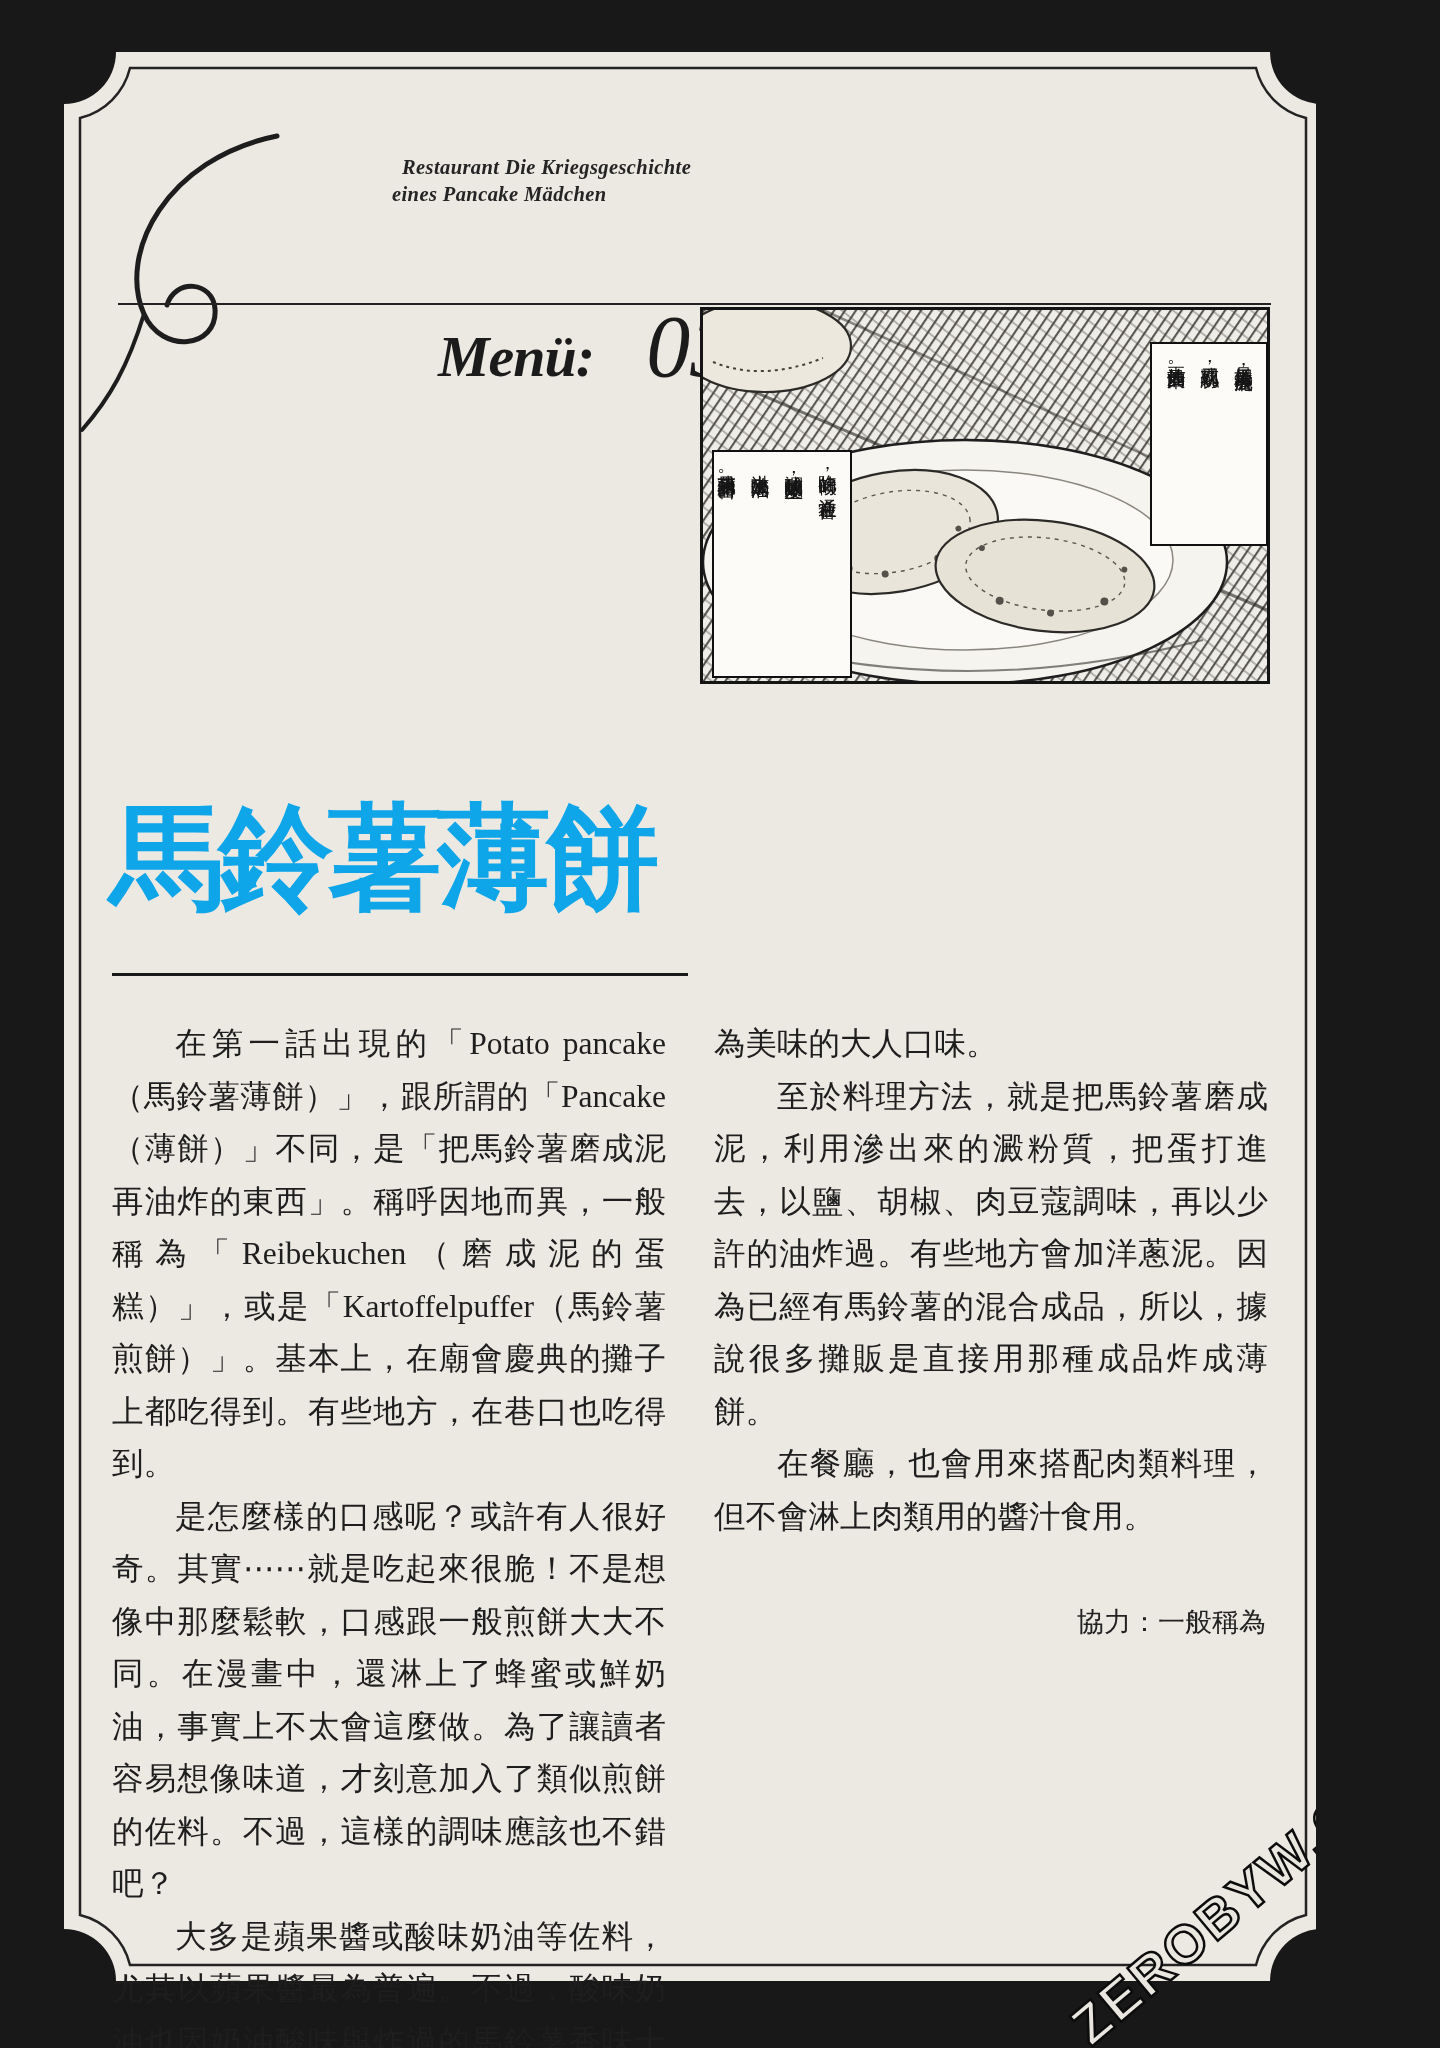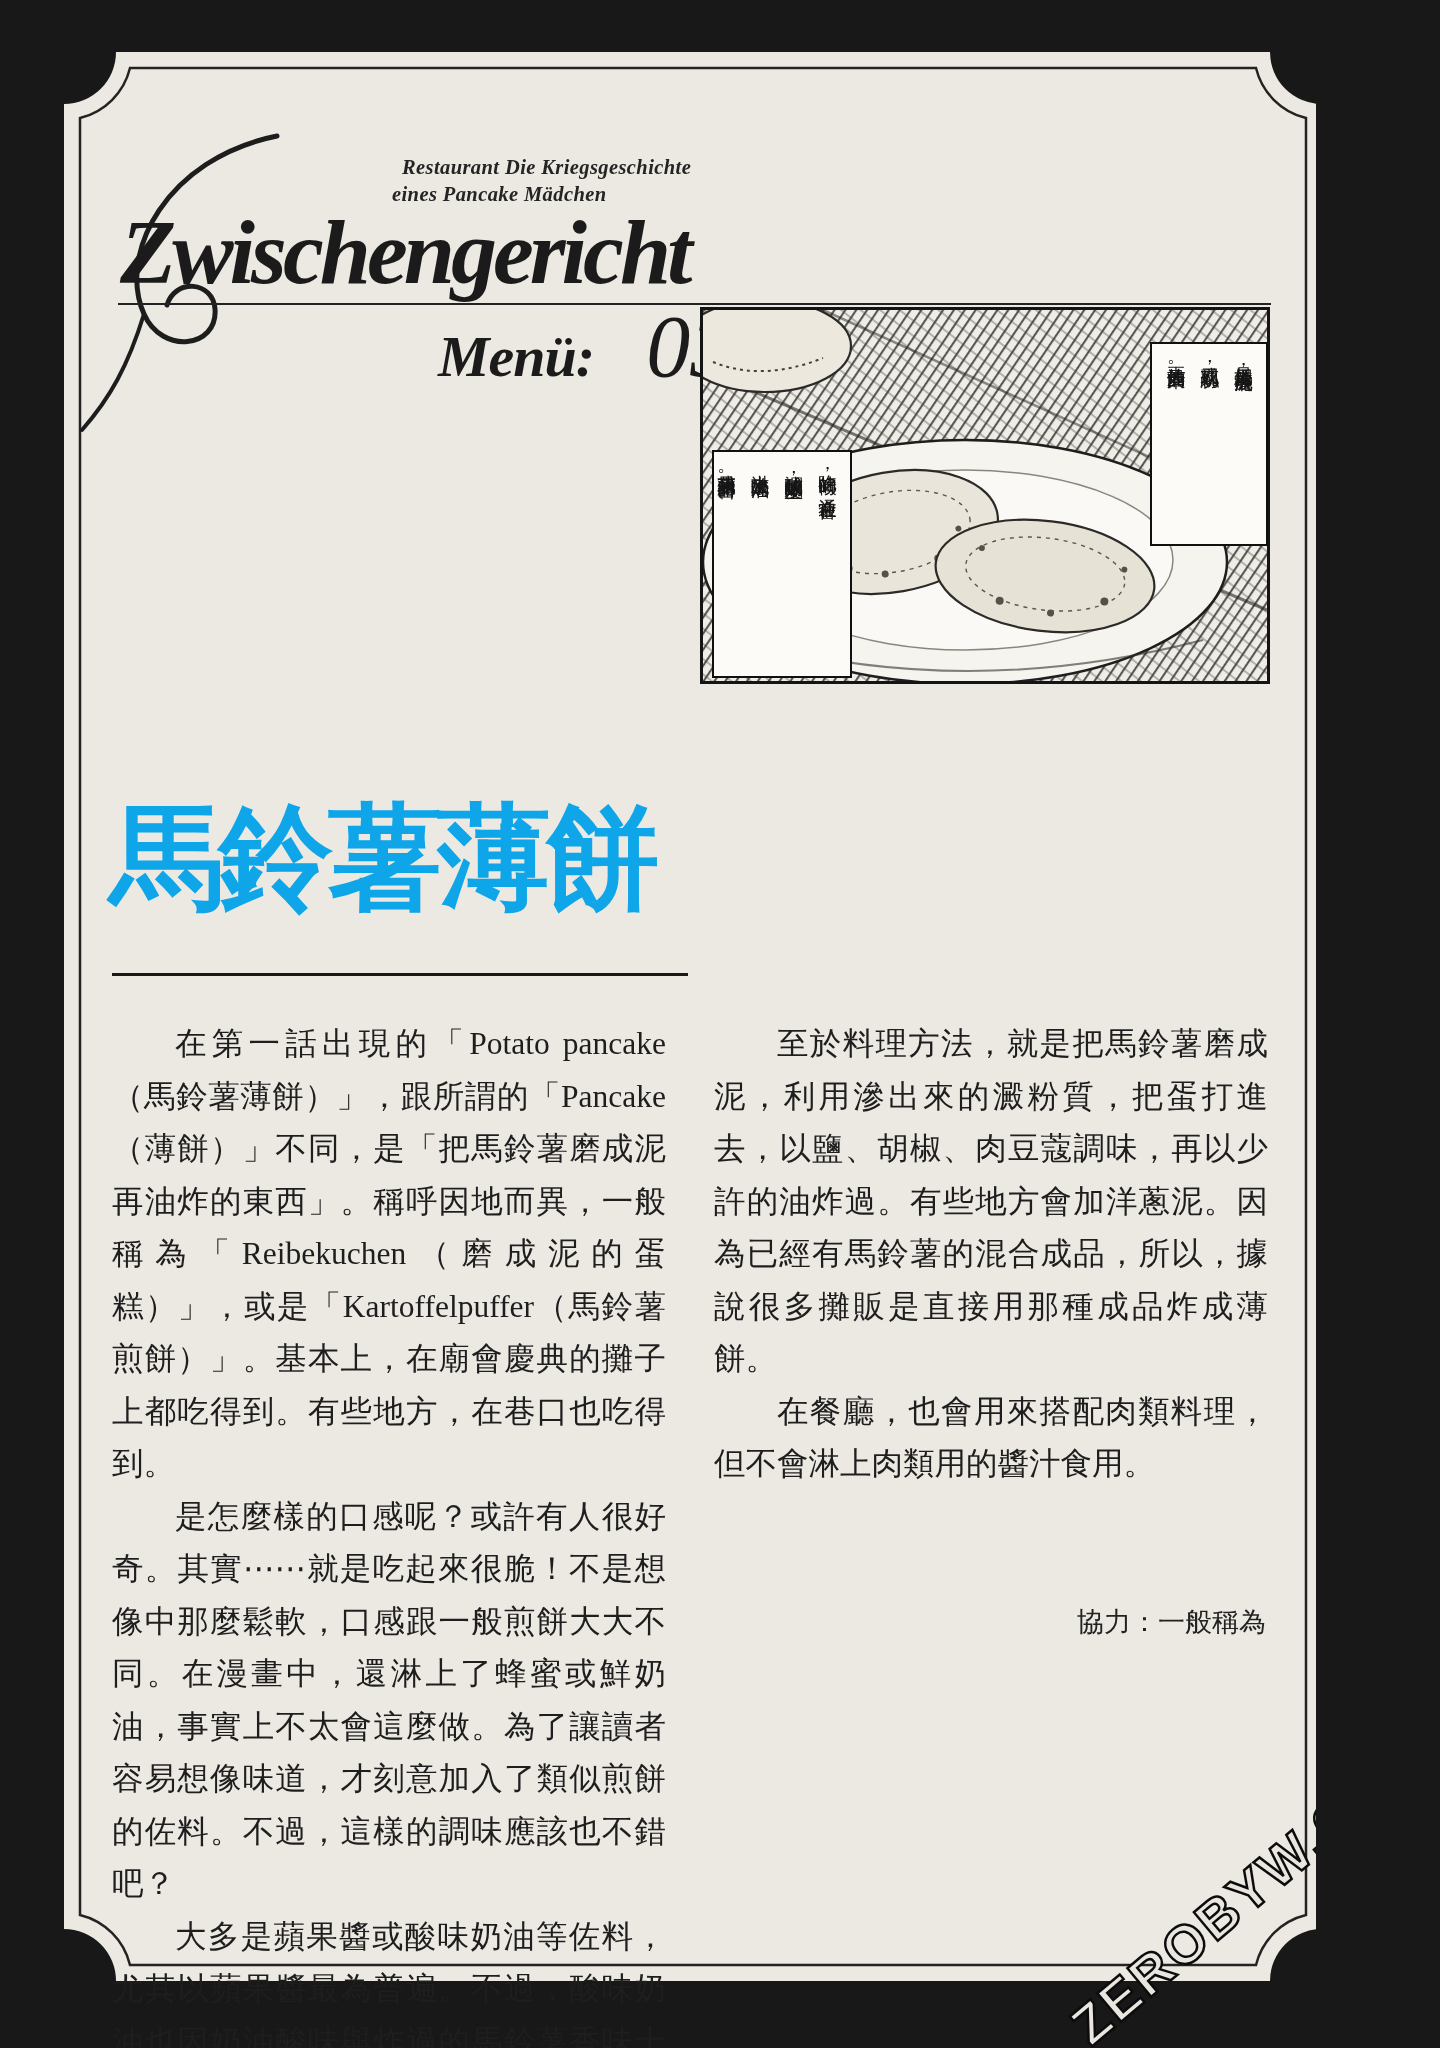--- a/index.html
+++ b/index.html
@@ -52,21 +52,20 @@
   </svg>
 
   <div class="abs logo-sub" style="left:402px;top:156px;">Restaurant Die Kriegsgeschichte</div>
   <div class="abs logo-sub" style="left:392px;top:183px;">eines Pancake Mädchen</div>
 
   <svg class="abs" style="left:62px;top:118px;" width="250" height="330" viewBox="0 0 250 330">
     <path d="M 215 18 C 105 40 55 135 82 196 C 100 237 156 230 153 191 C 151 163 113 160 105 187" fill="none" stroke="#1d1d1d" stroke-width="5" stroke-linecap="round"></path>
     <path d="M 82 196 C 66 248 48 280 20 312" fill="none" stroke="#1d1d1d" stroke-width="4" stroke-linecap="round"></path>
   </svg>
 
-  <div class="abs logo-script" style="left:120px;top:206px;">Zwischengericht</div>
 
   <div class="abs top-rule" style="left:118px;top:303px;width:1153px;"></div>
 
   <div class="abs menu-line" style="left:438px;top:296px;">
     <span class="menu-word">Menü:</span>
     <span class="menu-num">03</span>
   </div>
 
   <div class="abs panel" style="left:700px;top:307px;width:570px;height:377px;">
     <svg width="564" height="371" viewBox="0 0 564 371">
@@ -123,20 +122,21 @@
   <div class="abs article-title" style="left:110px;top:802px;">馬鈴薯薄餅</div>
   <div class="abs title-rule" style="left:112px;top:973px;width:576px;"></div>
 
   <div class="abs cols" style="left:112px;top:1018px;width:1156px;">
     <div class="col">
       <p class="indent">在第一話出現的「Potato pancake（馬鈴薯薄餅）」，跟所謂的「Pancake（薄餅）」不同，是「把馬鈴薯磨成泥再油炸的東西」。稱呼因地而異，一般稱為「Reibekuchen（磨成泥的蛋糕）」，或是「Kartoffelpuffer（馬鈴薯煎餅）」。基本上，在廟會慶典的攤子上都吃得到。有些地方，在巷口也吃得到。</p>
       <p class="indent">是怎麼樣的口感呢？或許有人很好奇。其實⋯⋯就是吃起來很脆！不是想像中那麼鬆軟，口感跟一般煎餅大大不同。在漫畫中，還淋上了蜂蜜或鮮奶油，事實上不太會這麼做。為了讓讀者容易想像味道，才刻意加入了類似煎餅的佐料。不過，這樣的調味應該也不錯吧？</p>
       <p class="indent">大多是蘋果醬或酸味奶油等佐料，尤其以蘋果醬最為普遍。不過，酸味奶油也因奶油酸味與炸過的馬鈴薯香味十分搭配，而成</p>
     </div>
     <div class="col">
+      <p>為美味的大人口味。</p>
       <p class="indent">至於料理方法，就是把馬鈴薯磨成泥，利用滲出來的澱粉質，把蛋打進去，以鹽、胡椒、肉豆蔻調味，再以少許的油炸過。有些地方會加洋蔥泥。因為已經有馬鈴薯的混合成品，所以，據說很多攤販是直接用那種成品炸成薄餅。</p>
       <p class="indent">在餐廳，也會用來搭配肉類料理，但不會淋上肉類用的醬汁食用。</p>
     </div>
   </div>
 
   <div class="abs credit" style="left:714px;top:1604px;width:552px;">協力：一般稱為</div>
 
   <div class="abs watermark" style="left:1015px;top:1858px;width:470px;">ZEROBYW.COM</div>
 
 </div>

